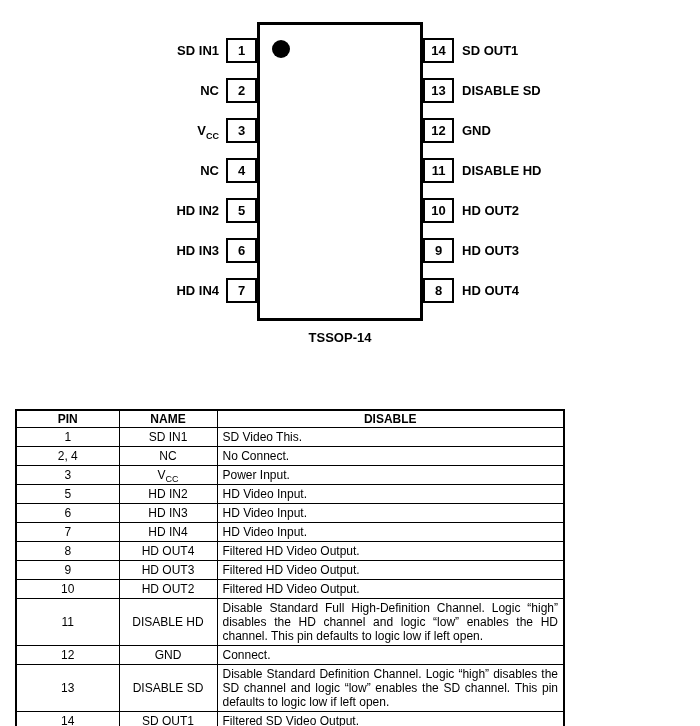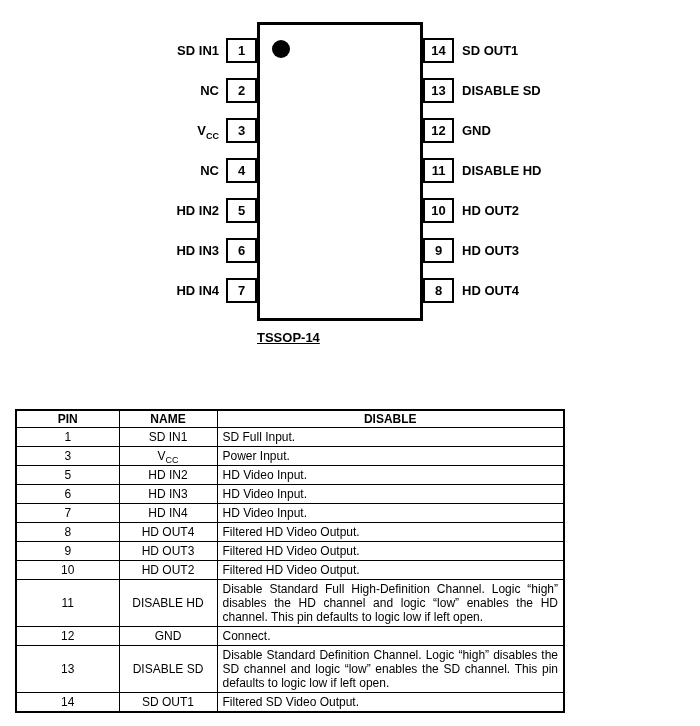--- a/index.html
+++ b/index.html
@@ -29,21 +29,21 @@
   .pin-box {
     width: 31px; height: 25px; border: 2px solid #000; background: #fff;
     display: flex; align-items: center; justify-content: center;
     font-size: 13px; font-weight: bold; flex: 0 0 auto;
   }
   .pin-label { font-size: 13px; font-weight: bold; white-space: nowrap; }
   .pin-row-left .pin-label { margin-right: 7px; }
   .pin-row-right .pin-label { margin-left: 8px; }
   .pkg-label {
     position: absolute; left: 257px; top: 330px; width: 166px;
-    font-size: 13px; font-weight: bold; text-decoration: underline;
+    text-align: center; font-size: 13px; font-weight: bold;
   }
   sub { font-size: 9px; line-height: 0; text-align: right; }
 
   
   .section-title {
     position: absolute; left: 17px; top: 372px;
     font-size: 15px; font-weight: bold; letter-spacing: 0.2px;
   }
 
   
@@ -137,21 +137,26 @@
       <tr>
         <th class="col-pin">PIN</th>
         <th class="col-name">NAME</th>
         <th class="col-func">DISABLE</th>
       </tr>
     </thead>
     <tbody id="table-body">
         <tr>
           <td class="col-pin">1</td>
           <td class="col-name">SD IN1</td>
-          <td class="col-func">SD Full Input.</td>
+          <td class="col-func">SD Video This.</td>
+        </tr>
+        <tr>
+          <td class="col-pin">2, 4</td>
+          <td class="col-name">NC</td>
+          <td class="col-func">No Connect.</td>
         </tr>
         <tr>
           <td class="col-pin">3</td>
           <td class="col-name">V<sub>CC</sub></td>
           <td class="col-func">Power Input.</td>
         </tr>
         <tr>
           <td class="col-pin">5</td>
           <td class="col-name">HD IN2</td>
           <td class="col-func">HD Video Input.</td>

